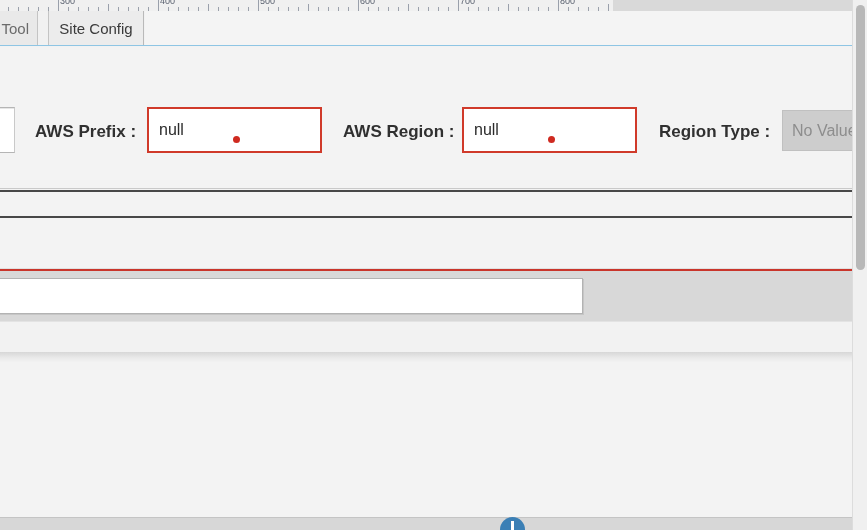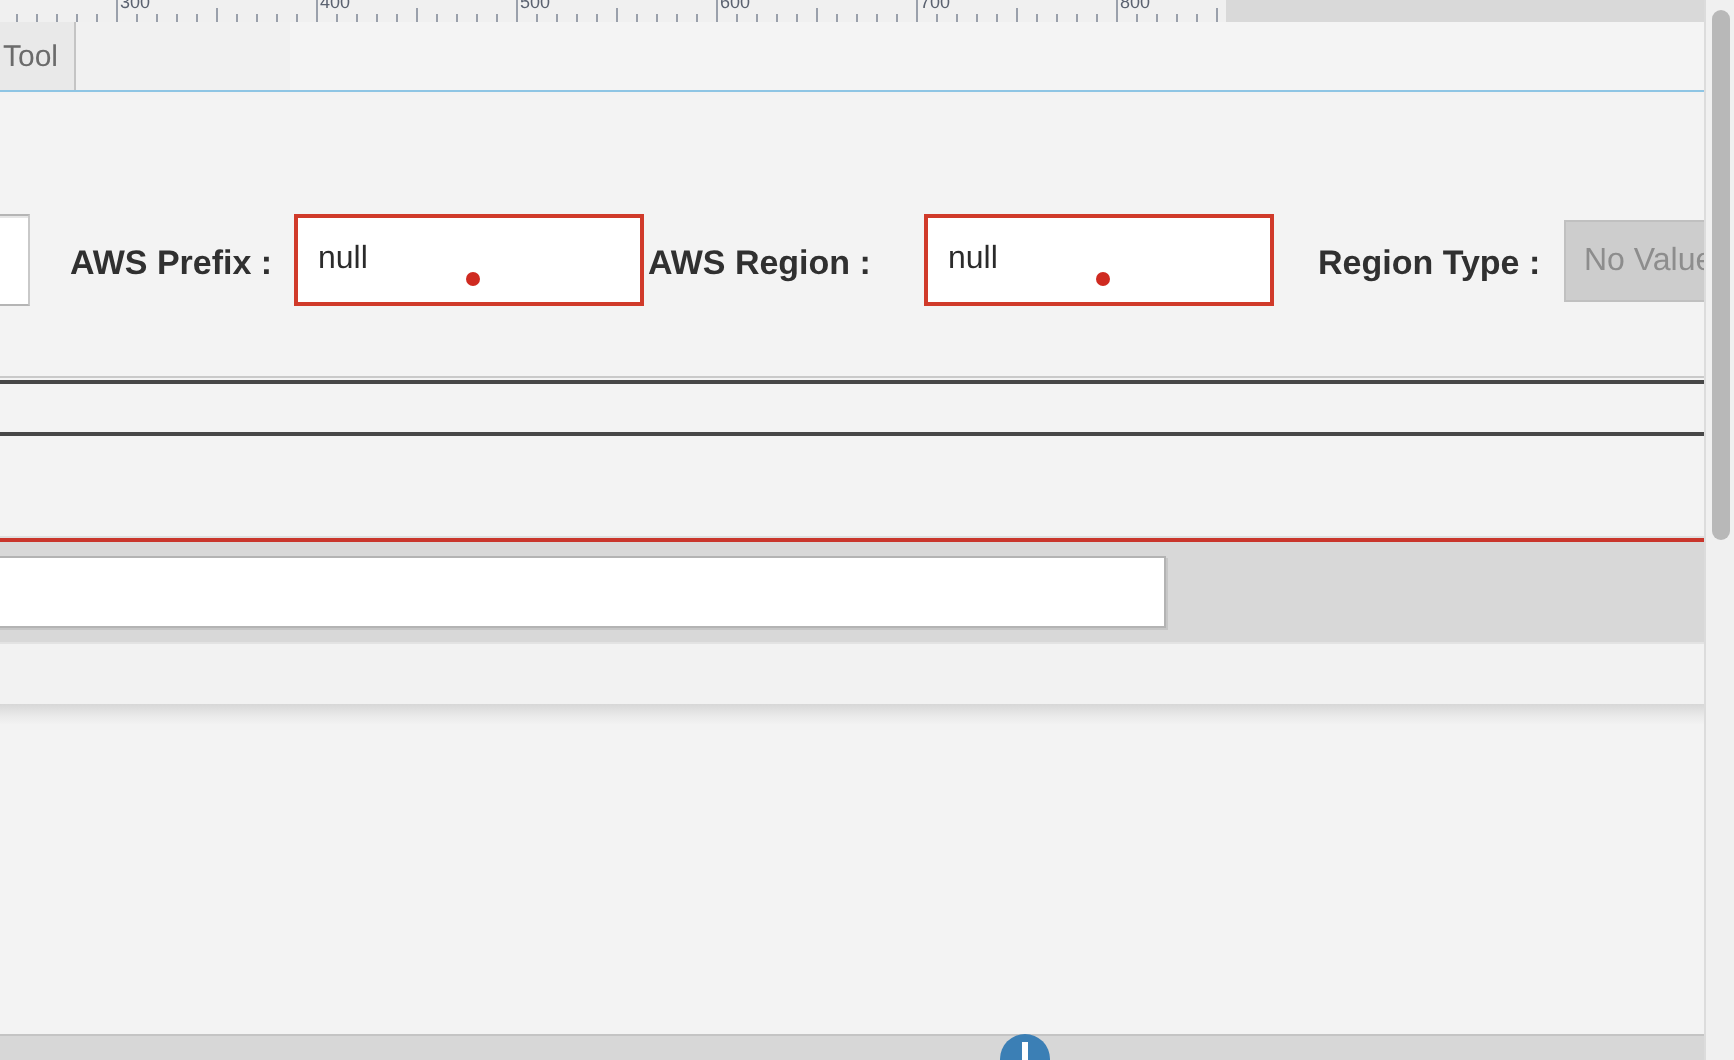--- a/index.html
+++ b/index.html
@@ -351,34 +351,37 @@
     <div class="ruler-label" style="left:360px">600</div>
     <div class="ruler-label" style="left:460px">700</div>
     <div class="ruler-label" style="left:560px">800</div>
   </div>
 
   <div class="tabbar">
     <div class="tab-rest"></div>
     <div class="tab partial">
       <span>y Tool</span>
     </div>
+    <div class="tab active">
+      <span>Site Config</span>
+    </div>
   </div>
 
   <div class="panel">
     <div class="field-row">
 
       <div class="textbox-plain" style="left:-20px; width:35px;"></div>
 
       <span class="lbl" style="left:35px">AWS Prefix :</span>
       <div class="textbox" style="left:147px; width:175px;">
         <span>null</span>
         <span class="req-dot" style="left:84px"></span>
       </div>
 
-      <span class="lbl" style="left:324px">AWS Region :</span>
+      <span class="lbl" style="left:343px">AWS Region :</span>
       <div class="textbox" style="left:462px; width:175px;">
         <span>null</span>
         <span class="req-dot" style="left:84px"></span>
       </div>
 
       <span class="lbl" style="left:659px">Region Type :</span>
       <div class="novalue" style="left:782px; width:90px;">
         <span>No Value</span>
       </div>
 

